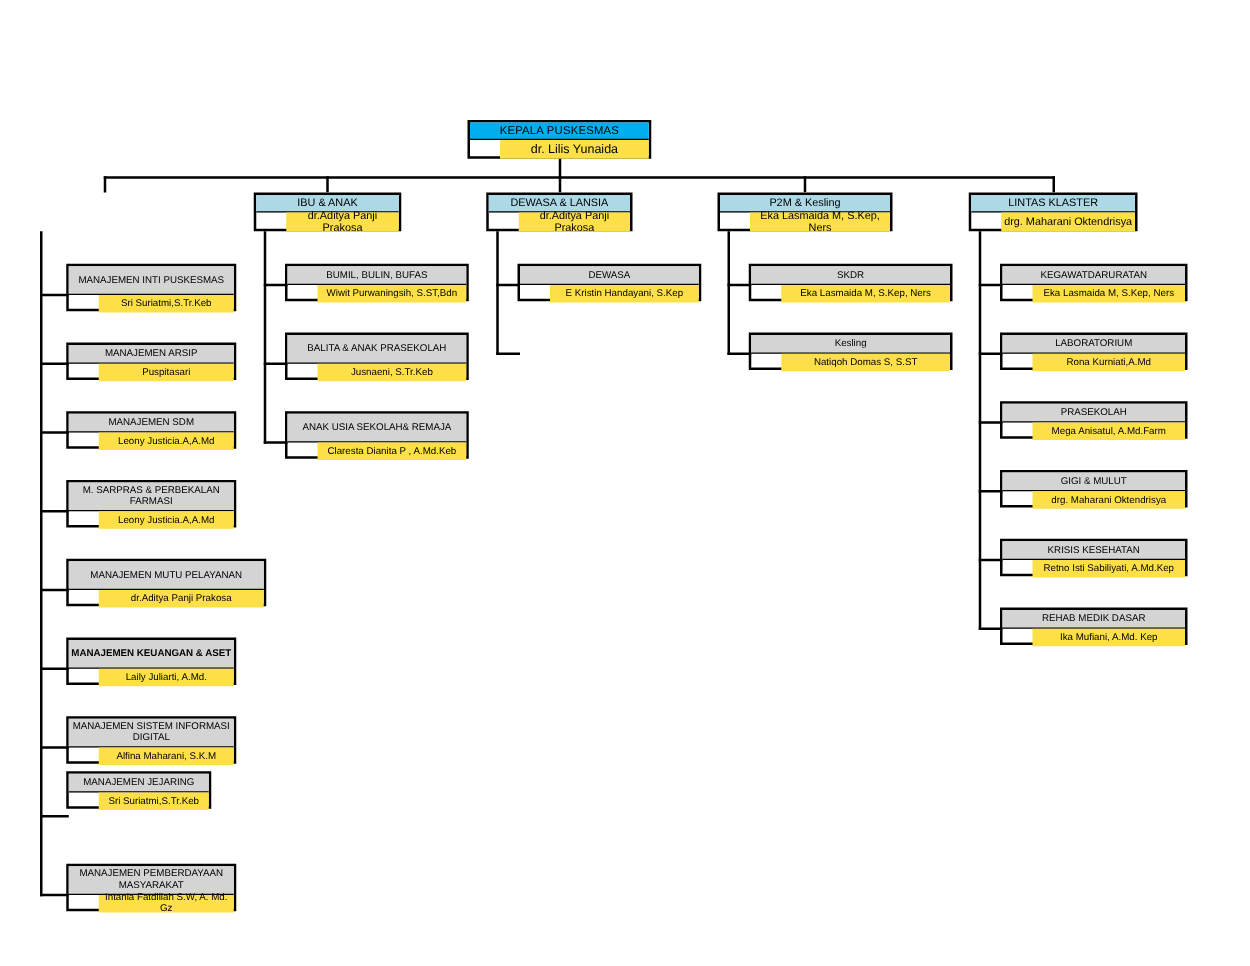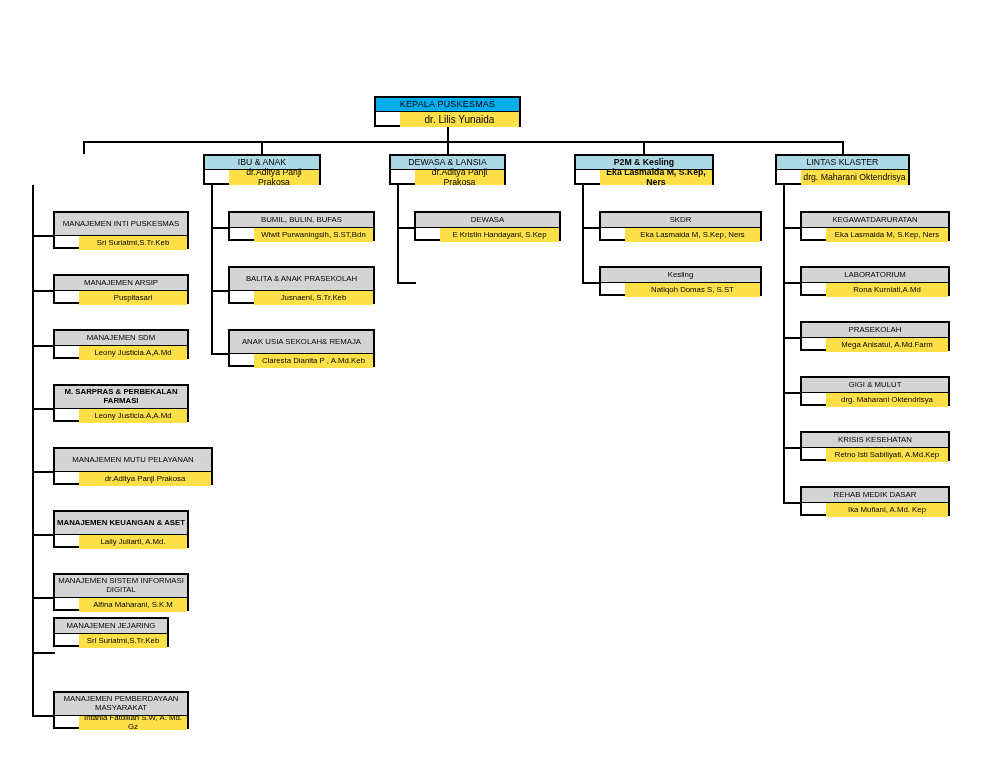--- a/index.html
+++ b/index.html
@@ -86,21 +86,21 @@
       <div class="hdr" style="flex: 0 0 15px; height: 15px;">MANAJEMEN ARSIP</div>
       <div class="nm">Puspitasari</div>
     </div>
     <div class="ln hl" style="left: 32px; top: 290px; width: 23px; height: 2px;"></div>
     <div class="node lvl2" style="left: 53px; top: 329px; width: 136px; height: 30px;">
       <div class="hdr" style="flex: 0 0 15px; height: 15px;">MANAJEMEN SDM</div>
       <div class="nm">Leony Justicia.A,A.Md</div>
     </div>
     <div class="ln hl" style="left: 32px; top: 345px; width: 23px; height: 2px;"></div>
     <div class="node lvl2" style="left: 53px; top: 384px; width: 136px; height: 38px;">
-      <div class="hdr" style="flex: 0 0 23px; height: 23px; font-weight: bold;">M. SARPRAS &amp; PERBEKALAN FARMASI</div>
+      <div class="hdr" style="flex: 0 0 23px; height: 23px;">M. SARPRAS &amp; PERBEKALAN FARMASI</div>
       <div class="nm">Leony Justicia.A,A.Md</div>
     </div>
     <div class="ln hl" style="left: 32px; top: 408px; width: 23px; height: 2px;"></div>
     <div class="node lvl2" style="left: 53px; top: 447px; width: 160px; height: 38px;">
       <div class="hdr" style="flex: 0 0 23px; height: 23px;">MANAJEMEN MUTU PELAYANAN</div>
       <div class="nm">dr.Aditya Panji Prakosa</div>
     </div>
     <div class="ln hl" style="left: 32px; top: 471px; width: 23px; height: 2px;"></div>
     <div class="node lvl2" style="left: 53px; top: 510px; width: 136px; height: 38px;">
       <div class="hdr" style="flex: 0 0 23px; height: 23px; font-weight: bold;">MANAJEMEN KEUANGAN &amp; ASET</div>
@@ -150,21 +150,21 @@
       <div class="nm">dr.Aditya Panji Prakosa</div>
     </div>
     <div class="node lvl2" style="left: 414px; top: 211px; width: 147px; height: 30px;">
       <div class="hdr" style="flex: 0 0 15px; height: 15px;">DEWASA</div>
       <div class="nm">E Kristin Handayani, S.Kep</div>
     </div>
     <div class="ln hl" style="left: 397px; top: 227px; width: 19px; height: 2px;"></div>
     <div class="ln hl" style="left: 397px; top: 282px; width: 19px; height: 2px;"></div>
     <div class="ln vl" style="left: 397px; top: 185px; width: 2px; height: 99px;"></div>
     <div class="ln vl" style="left: 643px; top: 141px; width: 2px; height: 13px;"></div>
-    <div class="node lvl1" style="left: 574px; top: 154px; width: 140px; height: 31px; font-weight: bold;">
+    <div class="node lvl1" style="left: 574px; top: 154px; width: 140px; height: 31px;">
       <div class="hdr">P2M &amp; Kesling</div>
       <div class="nm">Eka Lasmaida M, S.Kep, Ners</div>
     </div>
     <div class="node lvl2" style="left: 599px; top: 211px; width: 163px; height: 30px;">
       <div class="hdr" style="flex: 0 0 15px; height: 15px;">SKDR</div>
       <div class="nm">Eka Lasmaida M, S.Kep, Ners</div>
     </div>
     <div class="ln hl" style="left: 582px; top: 227px; width: 19px; height: 2px;"></div>
     <div class="node lvl2" style="left: 599px; top: 266px; width: 163px; height: 30px;">
       <div class="hdr" style="flex: 0 0 15px; height: 15px;">Kesling</div>

